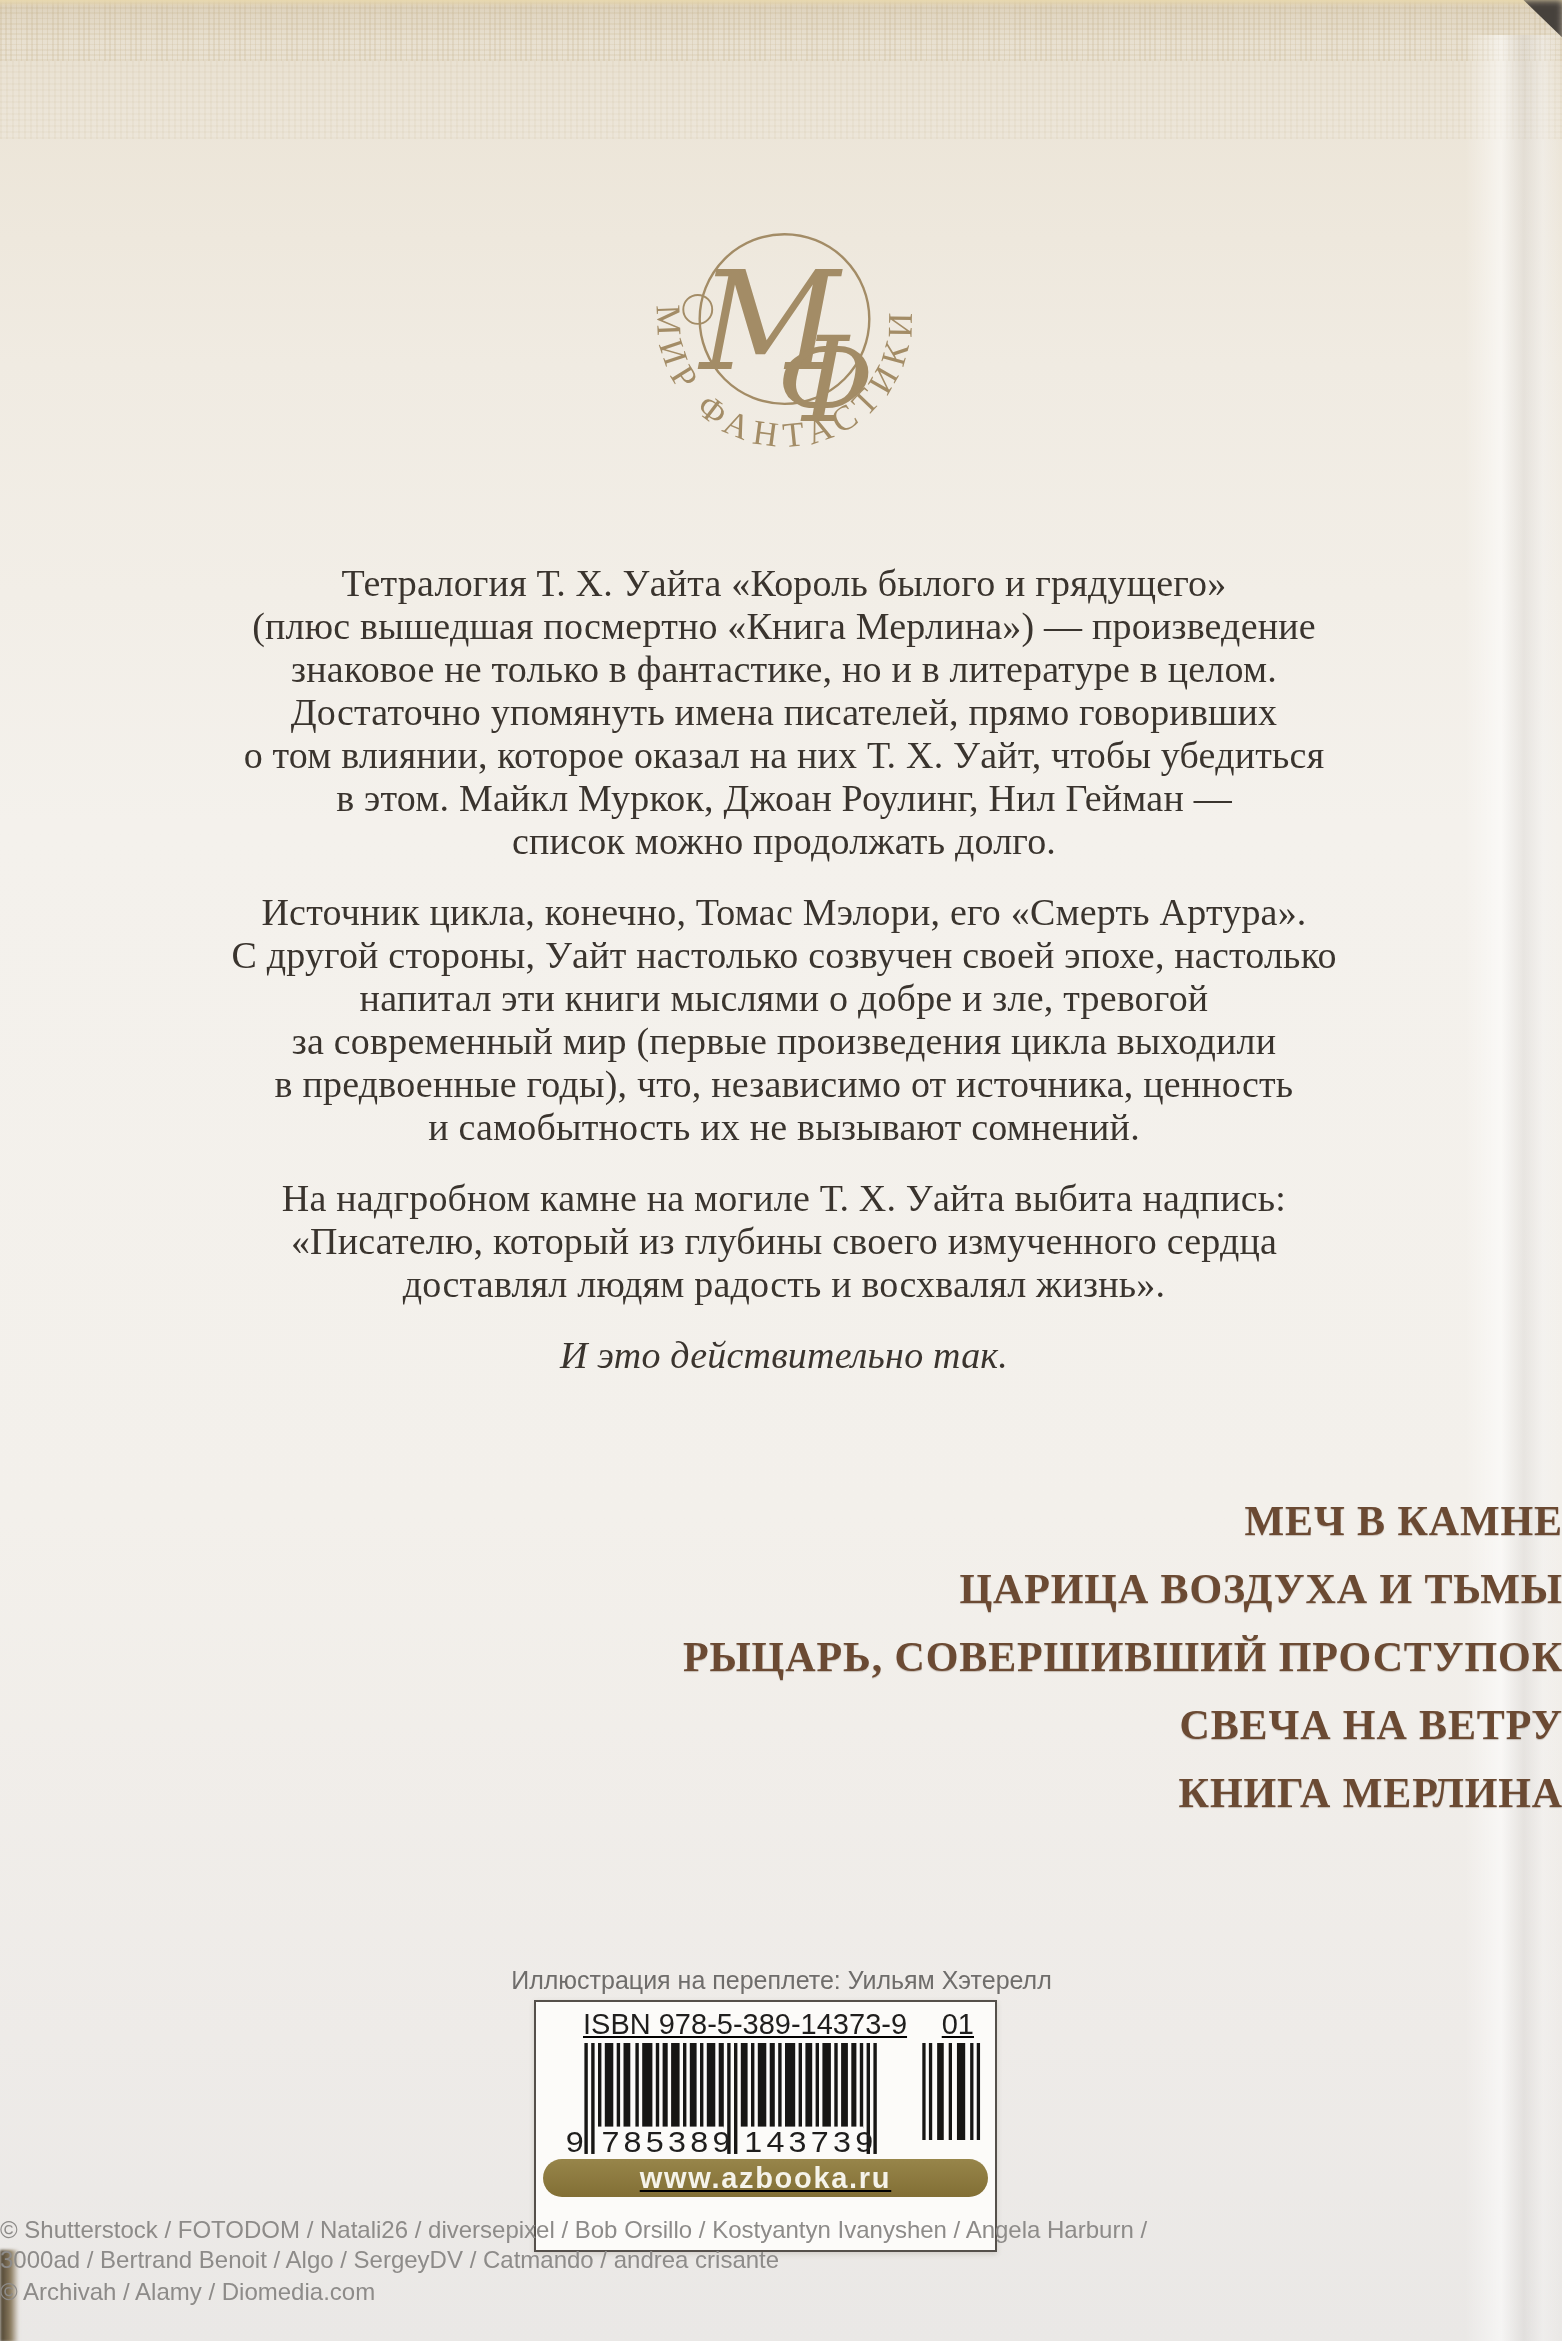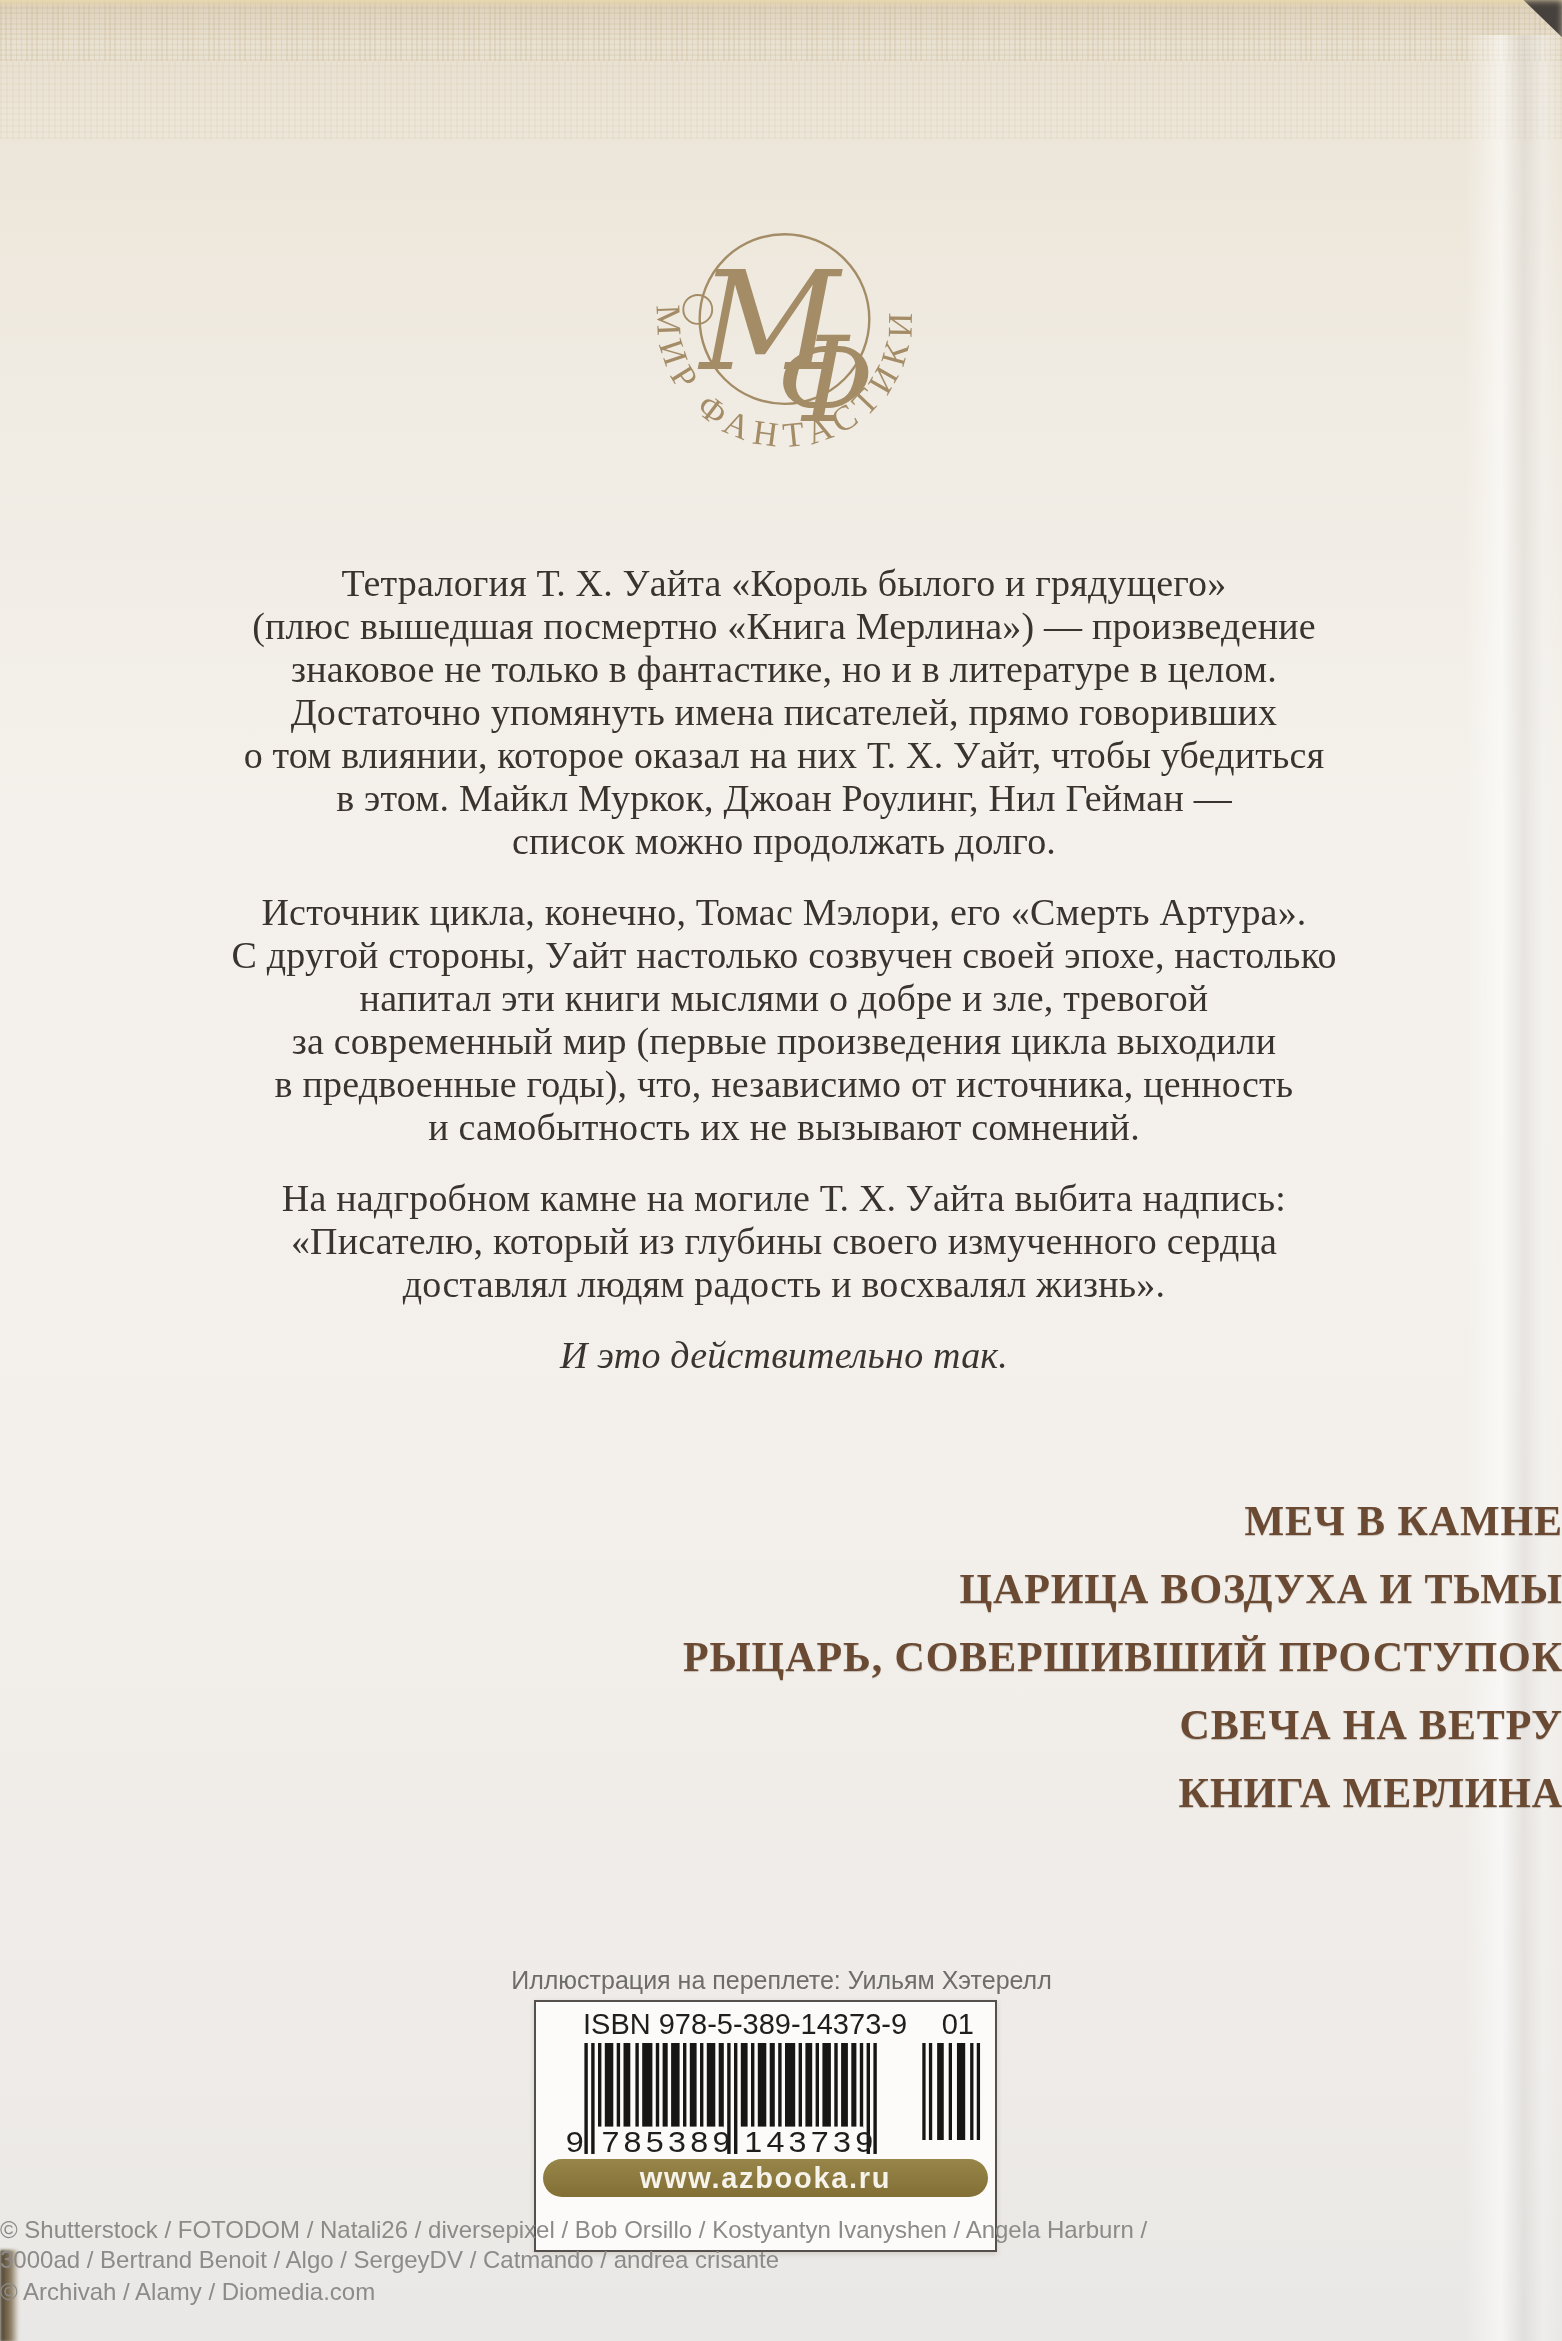--- a/index.html
+++ b/index.html
@@ -78,20 +78,21 @@
     font-family:"Liberation Sans", sans-serif;
     font-size:25px;color:#6f6d6b;
   }
   
   .isbn-box{
     position:absolute;left:534px;top:2000px;width:463px;height:252px;
     box-sizing:border-box;
     border:2.6px solid #55504b;
     background:#fcfbf9;
     box-shadow:0 1.7px 5.2px rgba(90,80,60,.18);
+    text-decoration:underline;
   }
   .isbn-row{
     display:flex;justify-content:space-between;
     padding:6px 21px 0 47px;
     font-family:"Liberation Sans", sans-serif;
     font-size:29px;color:#1f1e1d;
   }
   .barcode-row{
     display:flex;justify-content:space-between;align-items:flex-start;
     padding:1.7px 10.4px 0 28px;

